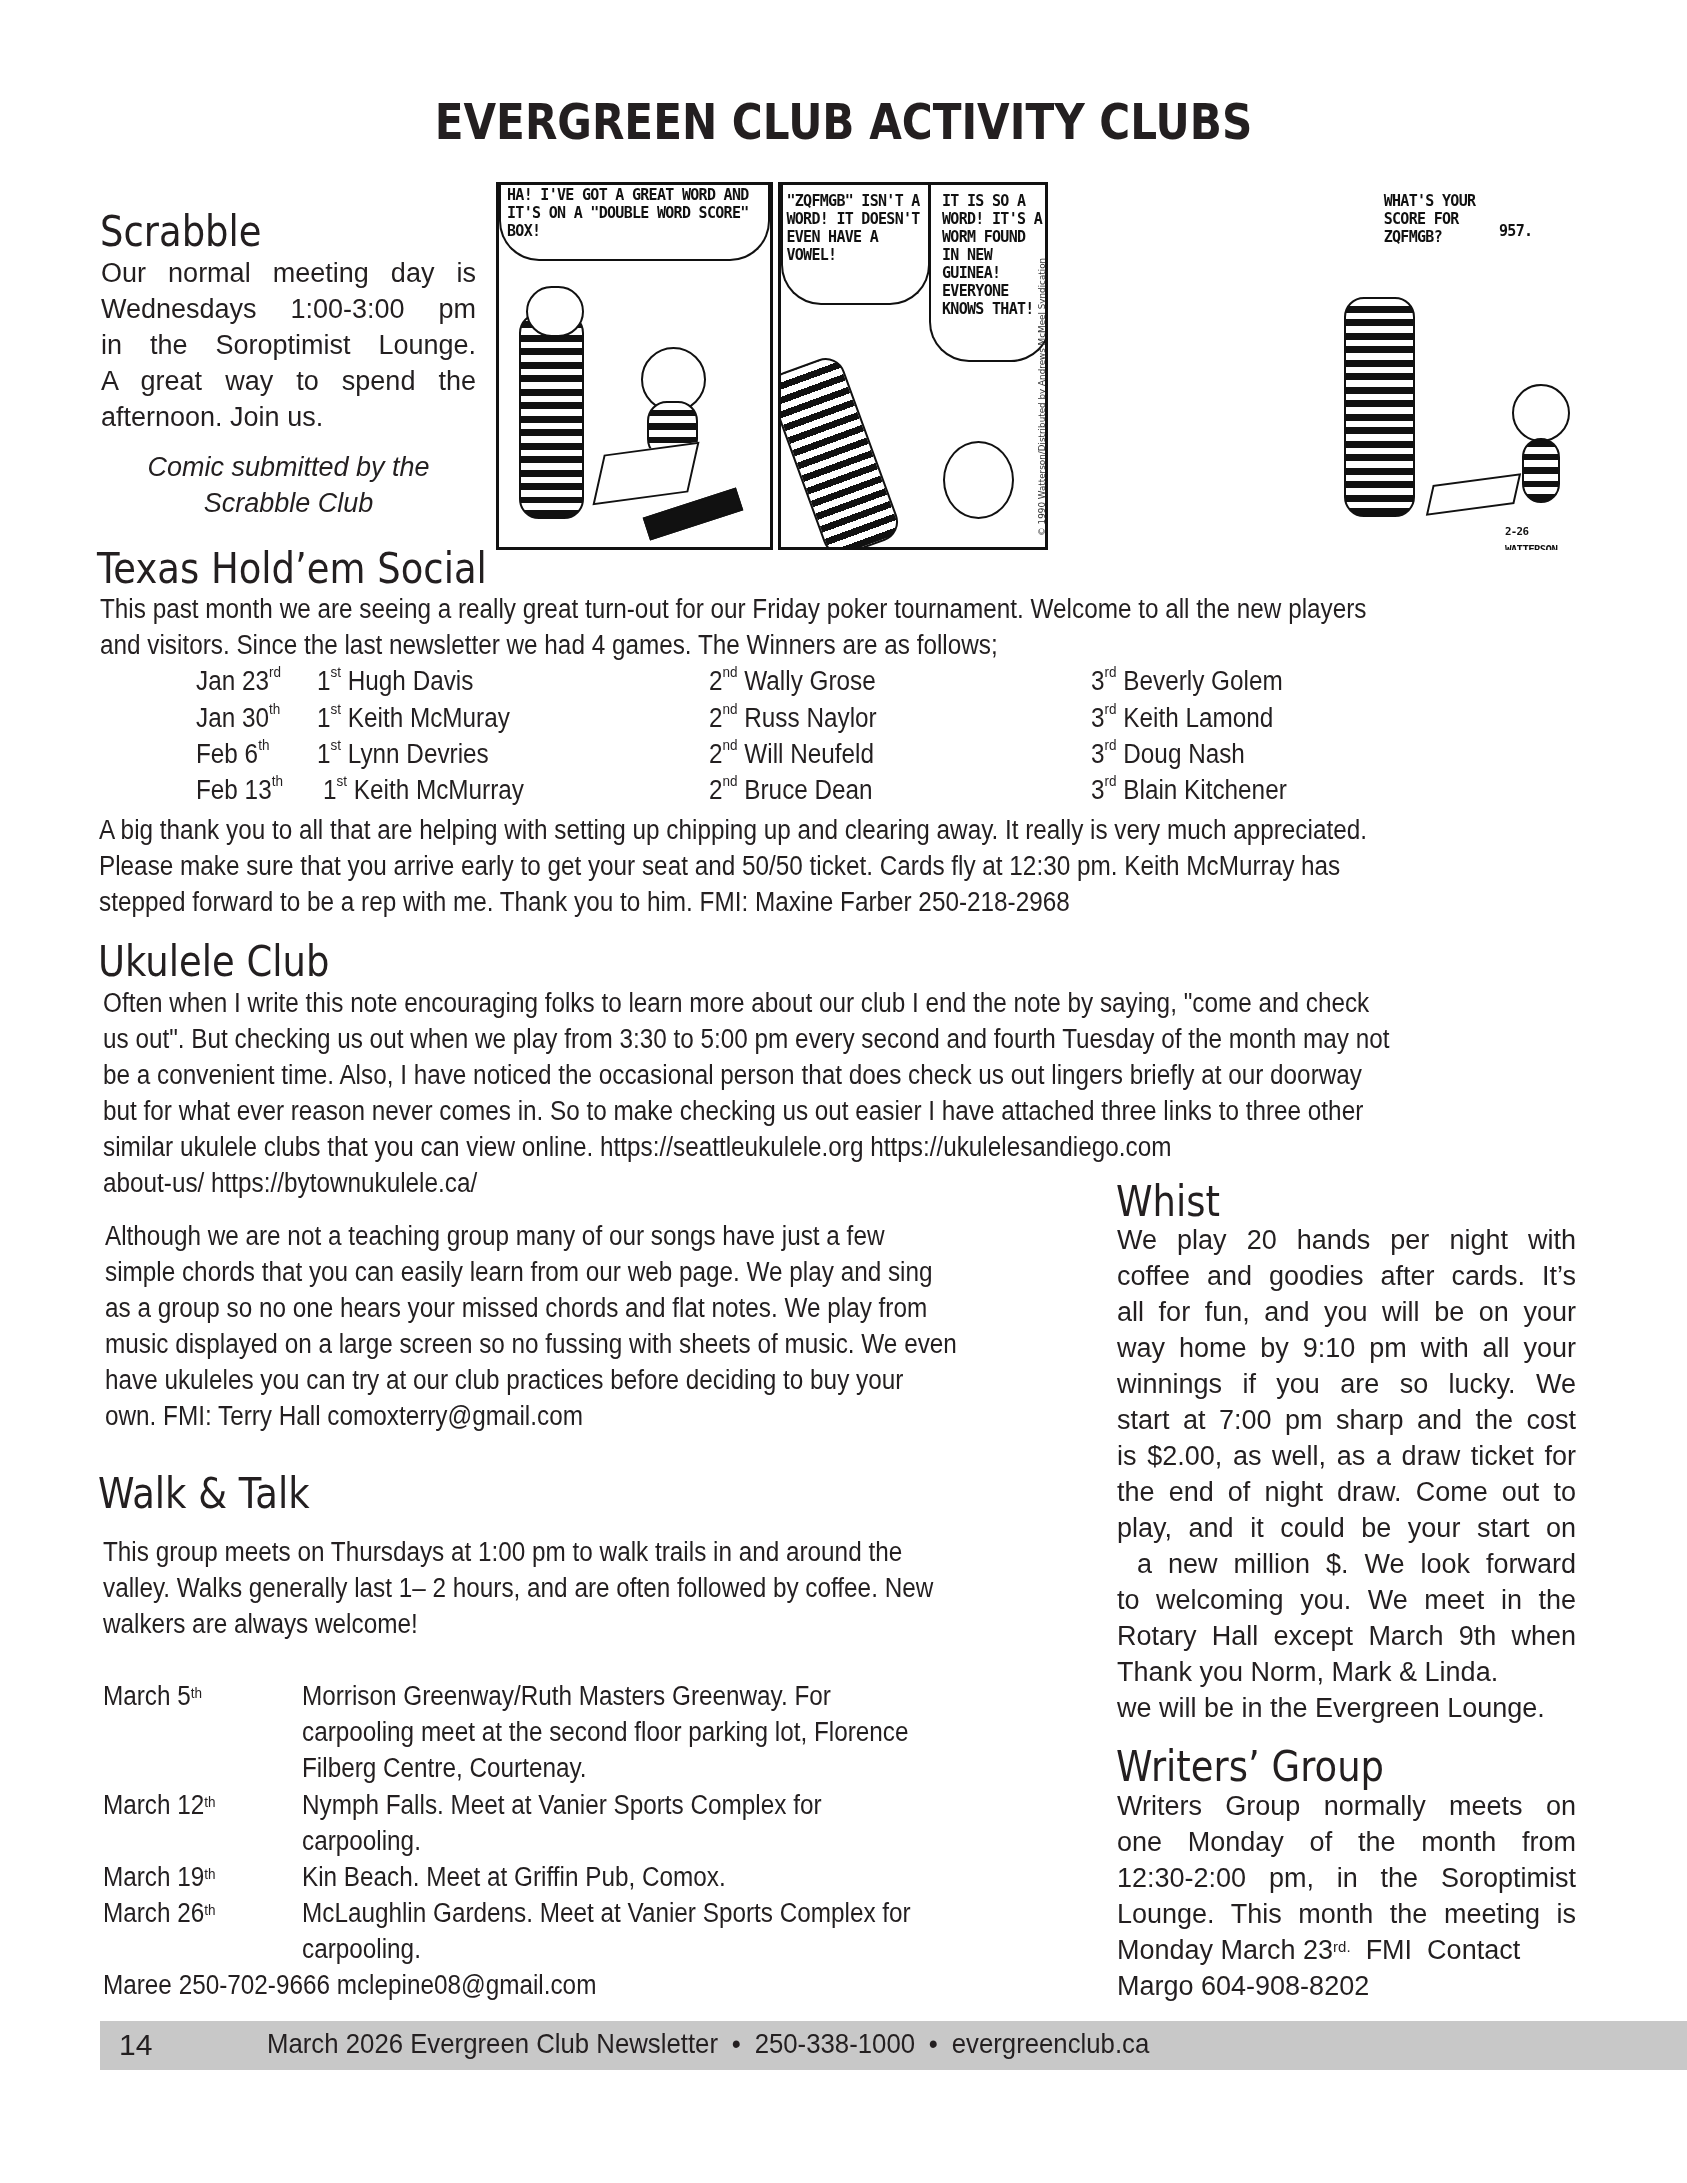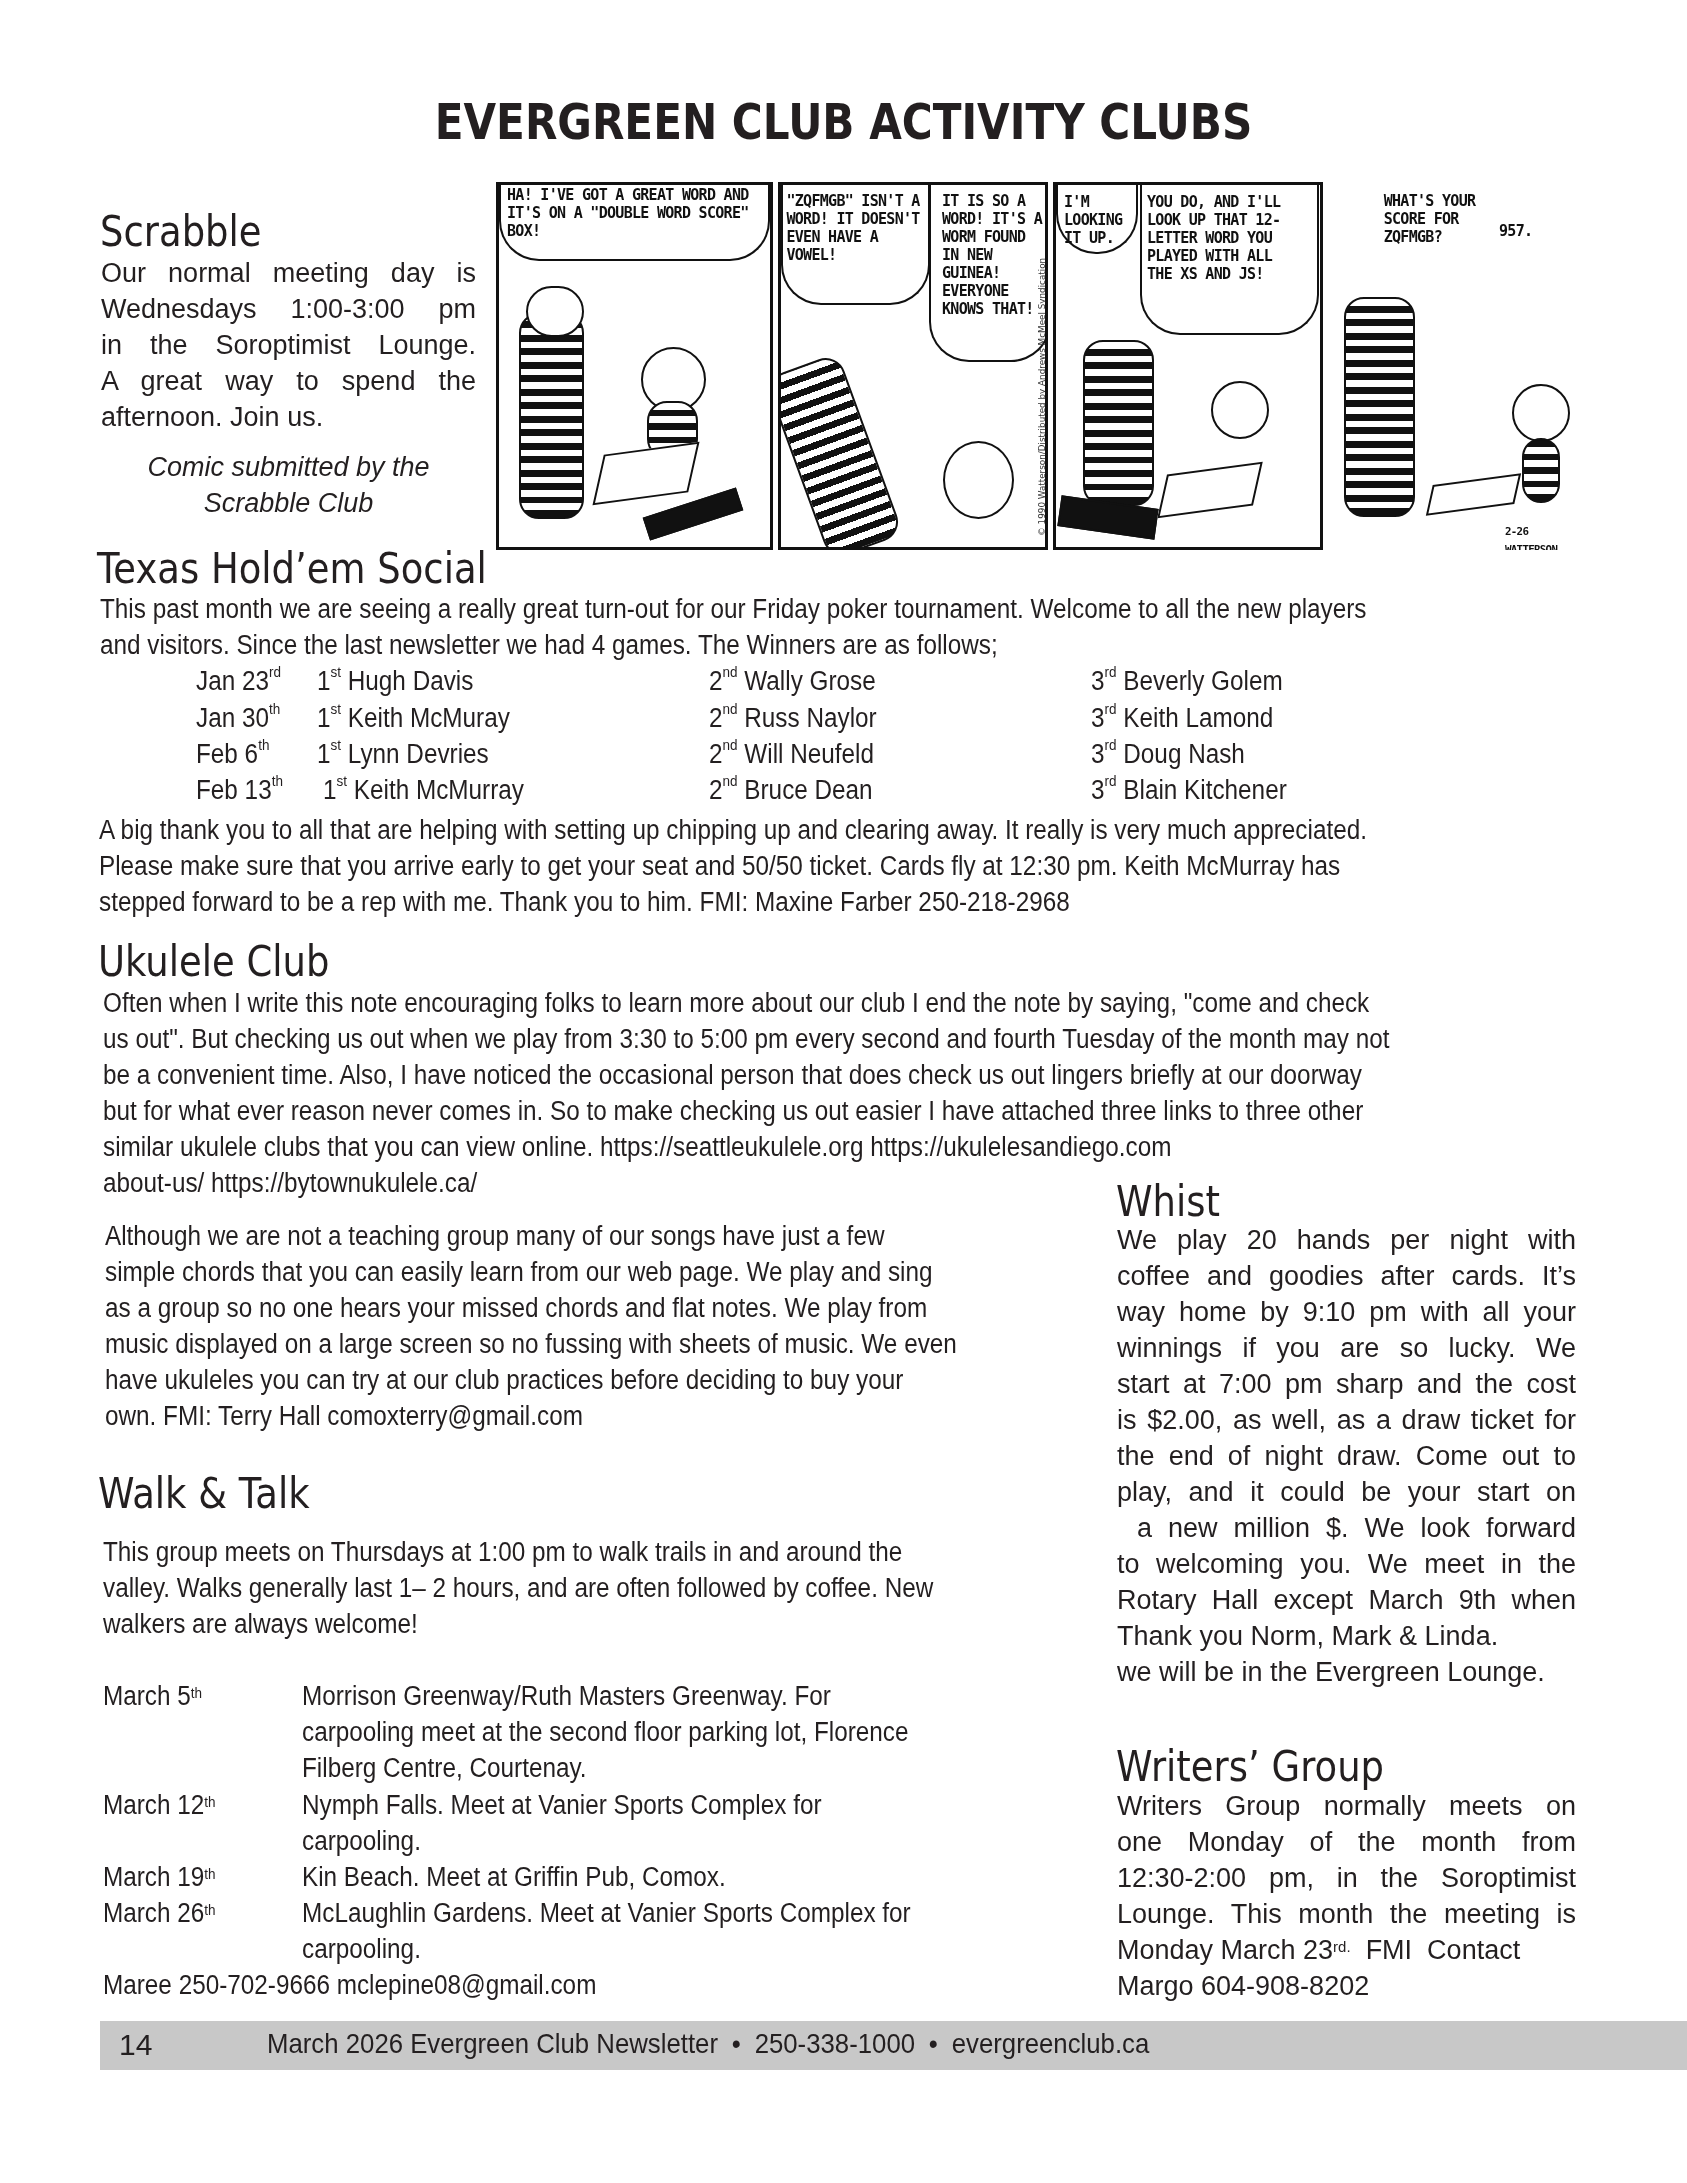--- a/index.html
+++ b/index.html
@@ -70,30 +70,20 @@
   <div class="panel" style="left:282px; width:270px;">
     <div class="bubble" style="left:5.4px; top:6.7px; width:135px;">"ZQFMGB" ISN'T A WORD! IT DOESN'T EVEN HAVE A VOWEL!</div>
     <div class="bubble" style="left:161px; top:6.7px; width:101px;">IT IS SO A WORD! IT'S A WORM FOUND IN NEW GUINEA! EVERYONE KNOWS THAT!</div>
     <div class="balloon" style="left:0; top:0; width:145px; height:118px;"></div>
     <div class="balloon" style="left:148px; top:0; width:118px; height:175px;"></div>
     <div class="fig stripe" style="left:13.5px; top:175px; width:74px; height:189px; transform:rotate(-20deg);"></div>
     <div class="fig" style="left:162px; top:256px; width:67px; height:74px; border:2px solid #111; border-radius:50%; background:#fff;"></div>
     <div class="copyright" style="left:256px; top:351px;">© 1990 Watterson/Distributed by Andrews McMeel Syndication</div>
   </div>
 
-  <div class="panel" style="left:557px; width:270px;">
-    <div class="bubble" style="left:8px; top:8px; width:74px;">I'M LOOKING IT UP.</div>
-    <div class="bubble" style="left:91px; top:8px; width:148px;">YOU DO, AND I'LL LOOK UP THAT 12-LETTER WORD YOU PLAYED WITH ALL THE Xs AND Js!</div>
-    <div class="balloon" style="left:0; top:0; width:78px; height:67px;"></div>
-    <div class="balloon" style="left:84px; top:0; width:175px; height:148px;"></div>
-    <div class="fig stripe" style="left:27px; top:155px; width:67px; height:162px;"></div>
-    <div class="fig" style="left:155px; top:196px; width:54px; height:54px; border:2px solid #111; border-radius:50%; background:#fff;"></div>
-    <div class="box" style="left:3.4px; top:317px; width:94px; height:27px; transform:rotate(8deg);"></div>
-    <div class="board" style="left:108px; top:283px; width:88px; height:40px;"></div>
-  </div>
 
   <div class="panel noborder" style="left:834px; width:259px;">
     <div class="bubble" style="left:6.7px; top:9.4px; width:121px;margin-left:47px;">WHAT'S YOUR SCORE FOR ZQFMGB?</div>
     <div class="bubble" style="left:169px; top:40px; width:54px;">957.</div>
     <div class="fig stripe" style="left:13.5px; top:115px; width:67px; height:216px;"></div>
     <div class="fig" style="left:182px; top:202px; width:54px; height:54px; border:2px solid #111; border-radius:50%; background:#fff;"></div>
     <div class="fig stripe" style="left:192px; top:256px; width:34px; height:61px;"></div>
     <div class="board" style="left:101px; top:297px; width:81px; height:27px;"></div>
     <div class="bubble" style="left:175px; top:341px; font-size:10.8px; width:81px;">2-26  WATTERSON</div>
   </div>
@@ -184,20 +174,21 @@
     <span class="line">carpooling.</span>
   </div>
 
   <div class="abs body narrow" style="left:103px; top:1967px;">Maree  250-702-9666  mclepine08@gmail.com</div>
 </div>
 
 <div class="abs h2" style="left:1116px; top:1178px;">Whist</div>
 <div class="abs body" style="left:1117px; top:1222px; width:459px;">
   <span class="line" style="white-space:normal; text-align:justify; text-align-last:justify;">We play 20 hands per night with</span>
   <span class="line" style="white-space:normal; text-align:justify; text-align-last:justify;">coffee and goodies after cards. It’s</span>
+  <span class="line" style="white-space:normal; text-align:justify; text-align-last:justify;">all for fun, and you will be on your</span>
   <span class="line" style="white-space:normal; text-align:justify; text-align-last:justify;">way home by 9:10 pm with all your</span>
   <span class="line" style="white-space:normal; text-align:justify; text-align-last:justify;">winnings if you are so lucky.  We</span>
   <span class="line" style="white-space:normal; text-align:justify; text-align-last:justify;">start at 7:00 pm sharp and the cost</span>
   <span class="line" style="white-space:normal; text-align:justify; text-align-last:justify;">is $2.00, as well, as a draw ticket for</span>
   <span class="line" style="white-space:normal; text-align:justify; text-align-last:justify;">the end of night draw. Come out to</span>
   <span class="line" style="white-space:normal; text-align:justify; text-align-last:justify;">play, and it could be your start on</span>
   <span class="line" style="white-space:normal; text-align:justify; text-align-last:justify;margin-left:20px;">a new million $.  We look forward</span>
   <span class="line" style="white-space:normal; text-align:justify; text-align-last:justify;">to welcoming you. We meet in the</span>
   <span class="line" style="white-space:normal; text-align:justify; text-align-last:justify;">Rotary Hall except March 9th when</span>
   <span class="line">Thank you Norm, Mark &amp; Linda.</span>

